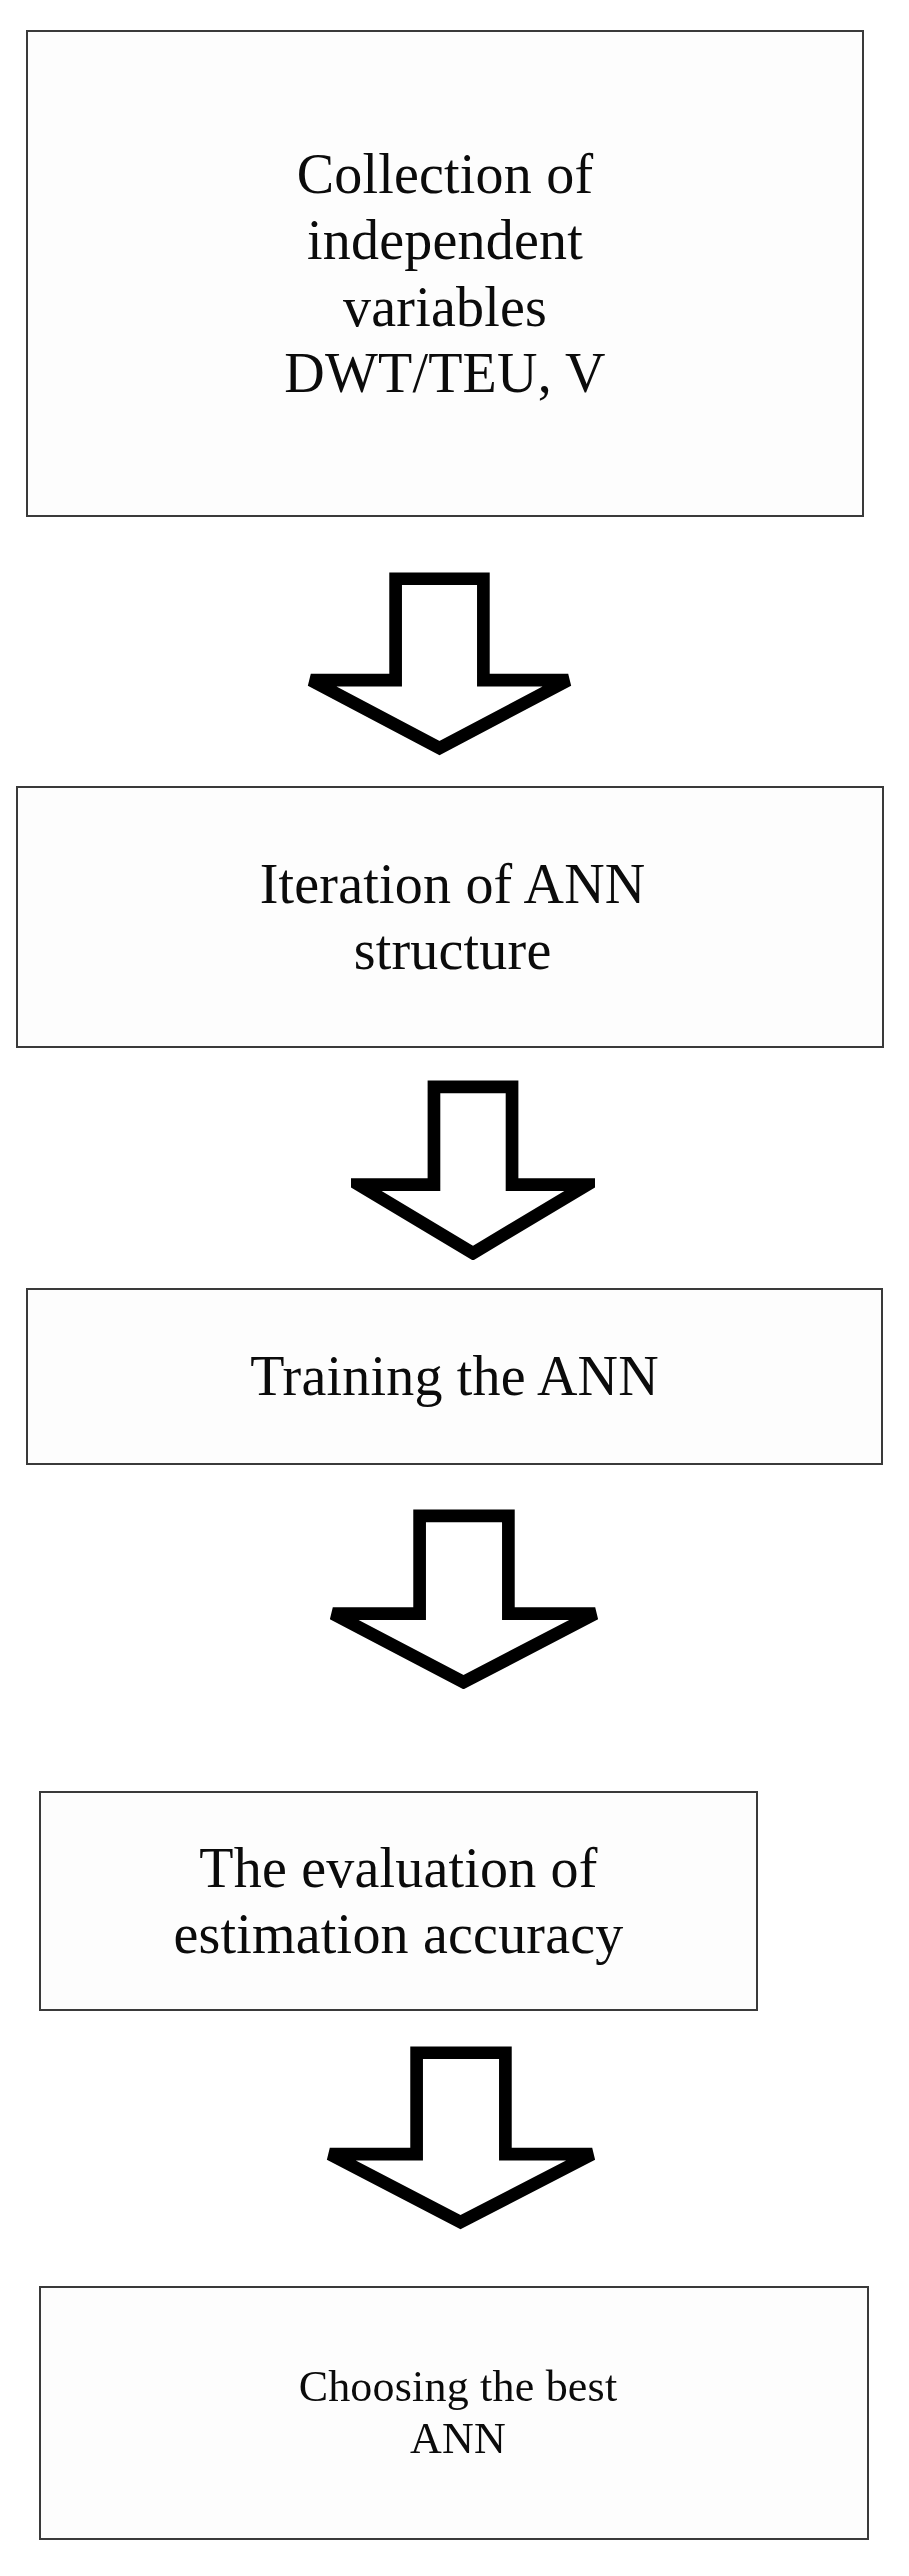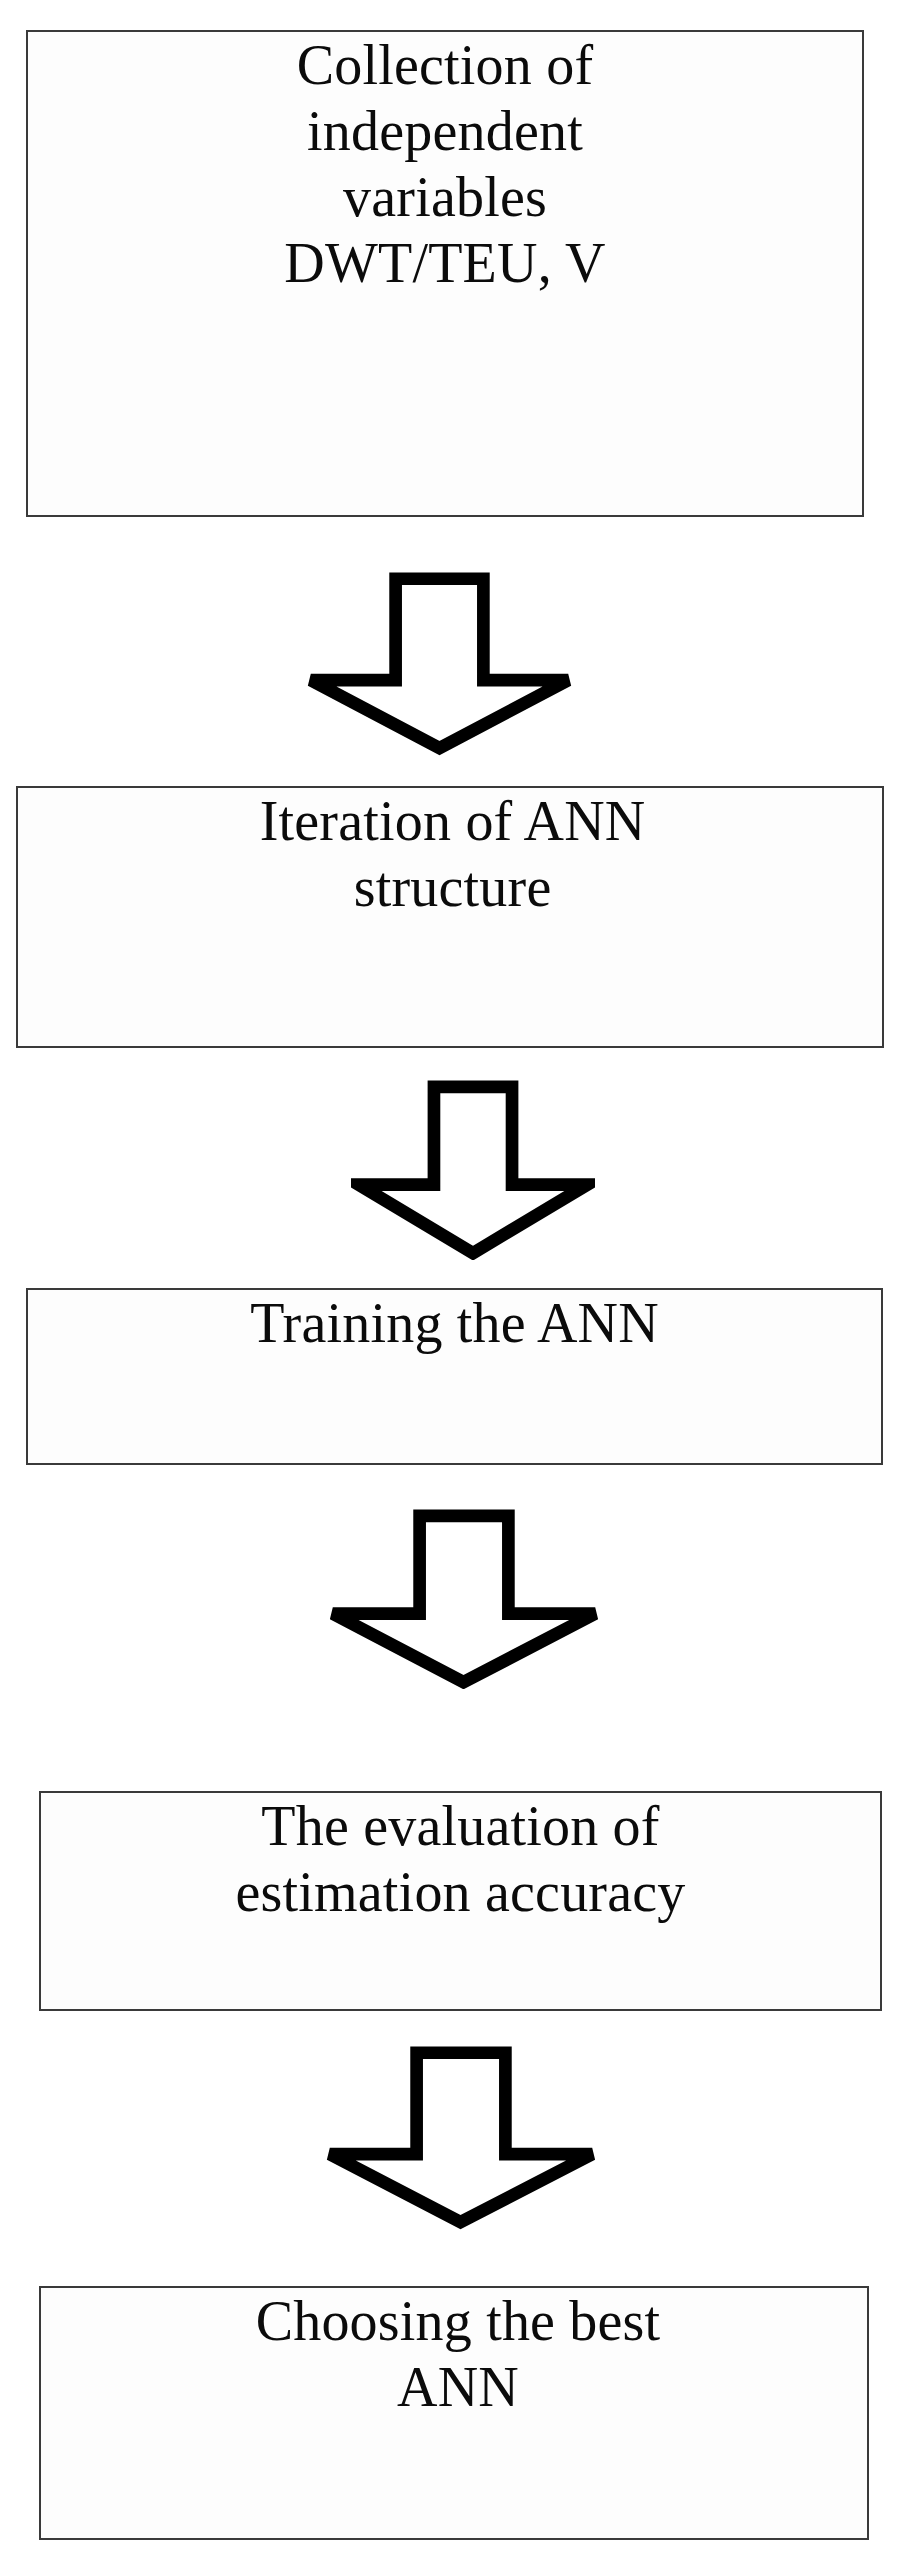--- a/index.html
+++ b/index.html
@@ -18,46 +18,47 @@
     height: 2576px;
     background: #ffffff;
     overflow: hidden;
   }
   .flow-box {
     position: absolute;
     box-sizing: border-box;
     background: #fdfdfd;
     border: 2.9px solid #3a3a3a;
     display: flex;
+    align-items: center;
     justify-content: center;
     text-align: center;
   }
   .flow-box .box-text {
     display: block;
     width: 100%;
     text-align: center;
     line-height: 1.18;
     letter-spacing: 0.2px;
     white-space: pre-line;
     color: #0b0b0b;
     padding: 0 9.8px;
     box-sizing: border-box;
   }
   
   #box-1 { left: 26px;  top: 30px;   width: 838px; height: 487px; }
   #box-2 { left: 15.6px;  top: 786px;  width: 868px; height: 262px; padding-left: 6px; }
   #box-3 { left: 26px;  top: 1288px; width: 857px; height: 177px; }
-  #box-4 { left: 39px;  top: 1791px; width: 843px; height: 220px; }
+  #box-4 { left: 39px;  top: 1791px; width: 719px; height: 220px; }
   #box-5 { left: 39px;  top: 2286px; width: 830px; height: 254px; }
 
   #box-1 .box-text { font-size: 56px; }
   #box-2 .box-text { font-size: 56px; }
   #box-3 .box-text { font-size: 56px; }
   #box-4 .box-text { font-size: 56px; }
-  #box-5 .box-text { font-size: 56px; margin-left: 8px; }
+  #box-5 .box-text { font-size: 44px; margin-left: 8px; }
 
   .flow-arrow {
     position: absolute;
     width: 273px;
     height: 185px;
   }
   .flow-arrow svg {
     display: block;
     width: 100%;
     height: 100%;

